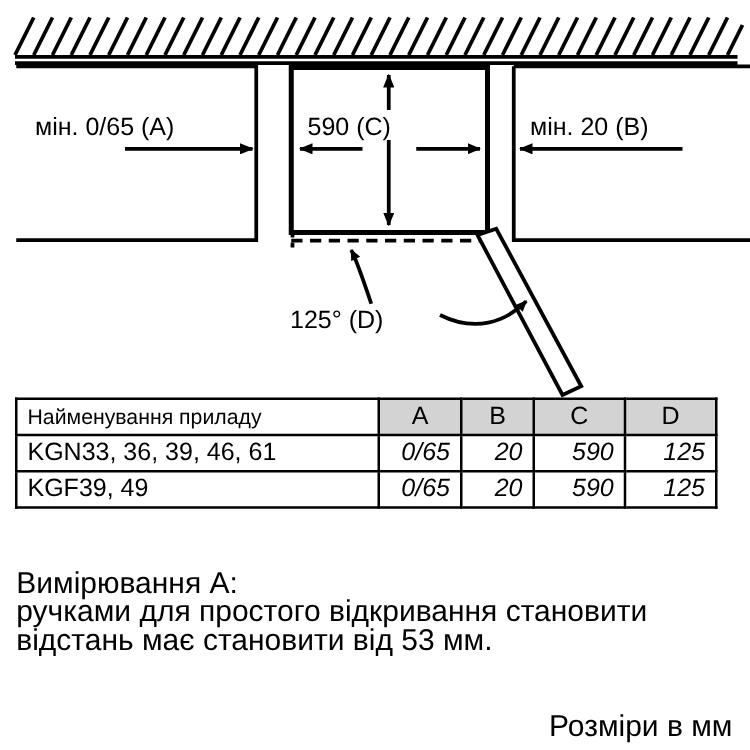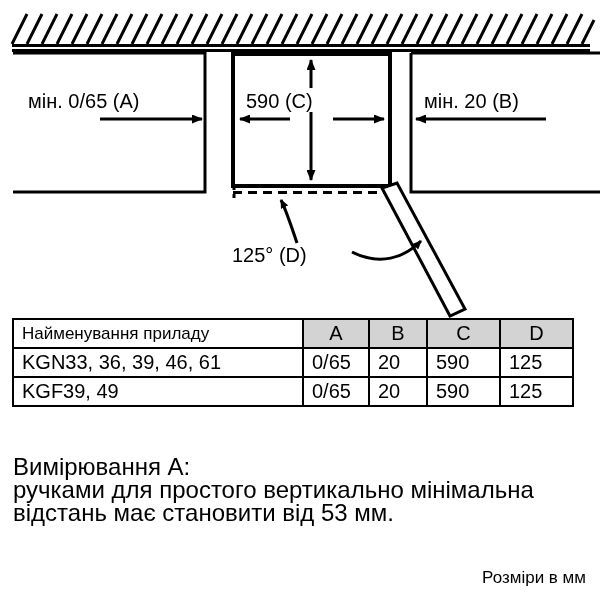--- a/index.html
+++ b/index.html
@@ -54,22 +54,23 @@
   }
   #spec-table thead th.dim-head {
     background: #d3d3d3;
     text-align: center;
     font-size: 20px;
   }
   #spec-table tbody td.model-cell {
     font-size: 20px;
   }
   #spec-table tbody td.val-cell {
-    text-align: left;
-    font-size: 20px;
+    text-align: right;
+    font-size: 20px;
+    font-style: italic;
   }
   .col-name  { width: 290px; }
   .col-a     { width: 66px; }
   .col-b     { width: 58px; }
   .col-c     { width: 73px; }
   .col-d     { width: 73px; }
 
   
   #notes {
     position: absolute;
@@ -79,21 +80,21 @@
   }
   #notes .note-line {
     font-size: 24px;
     line-height: 23px;
     white-space: nowrap;
   }
   #dims-unit {
     position: absolute;
     right: 14px;
     top: 568px;
-    font-size: 17px;
+    font-size: 24px;
     text-align: right;
     white-space: nowrap;
   }
 </style>
 </head>
 <body>
 
 <div id="page">
 
   <svg id="diagram-svg" width="600" height="318" viewBox="0 0 600 318">
@@ -220,19 +221,19 @@
         <td class="val-cell">0/65</td>
         <td class="val-cell">20</td>
         <td class="val-cell">590</td>
         <td class="val-cell">125</td>
       </tr>
     </tbody>
   </table>
 
   <div id="notes">
     <div class="note-line">Вимірювання A:</div>
-    <div class="note-line">ручками для простого вертикально мінімальна</div>
+    <div class="note-line">ручками для простого відкривання становити</div>
     <div class="note-line">відстань має становити від 53 мм.</div>
   </div>
 
   <div id="dims-unit">Розміри в мм</div>
 
 </div>
 
 </body></html>

